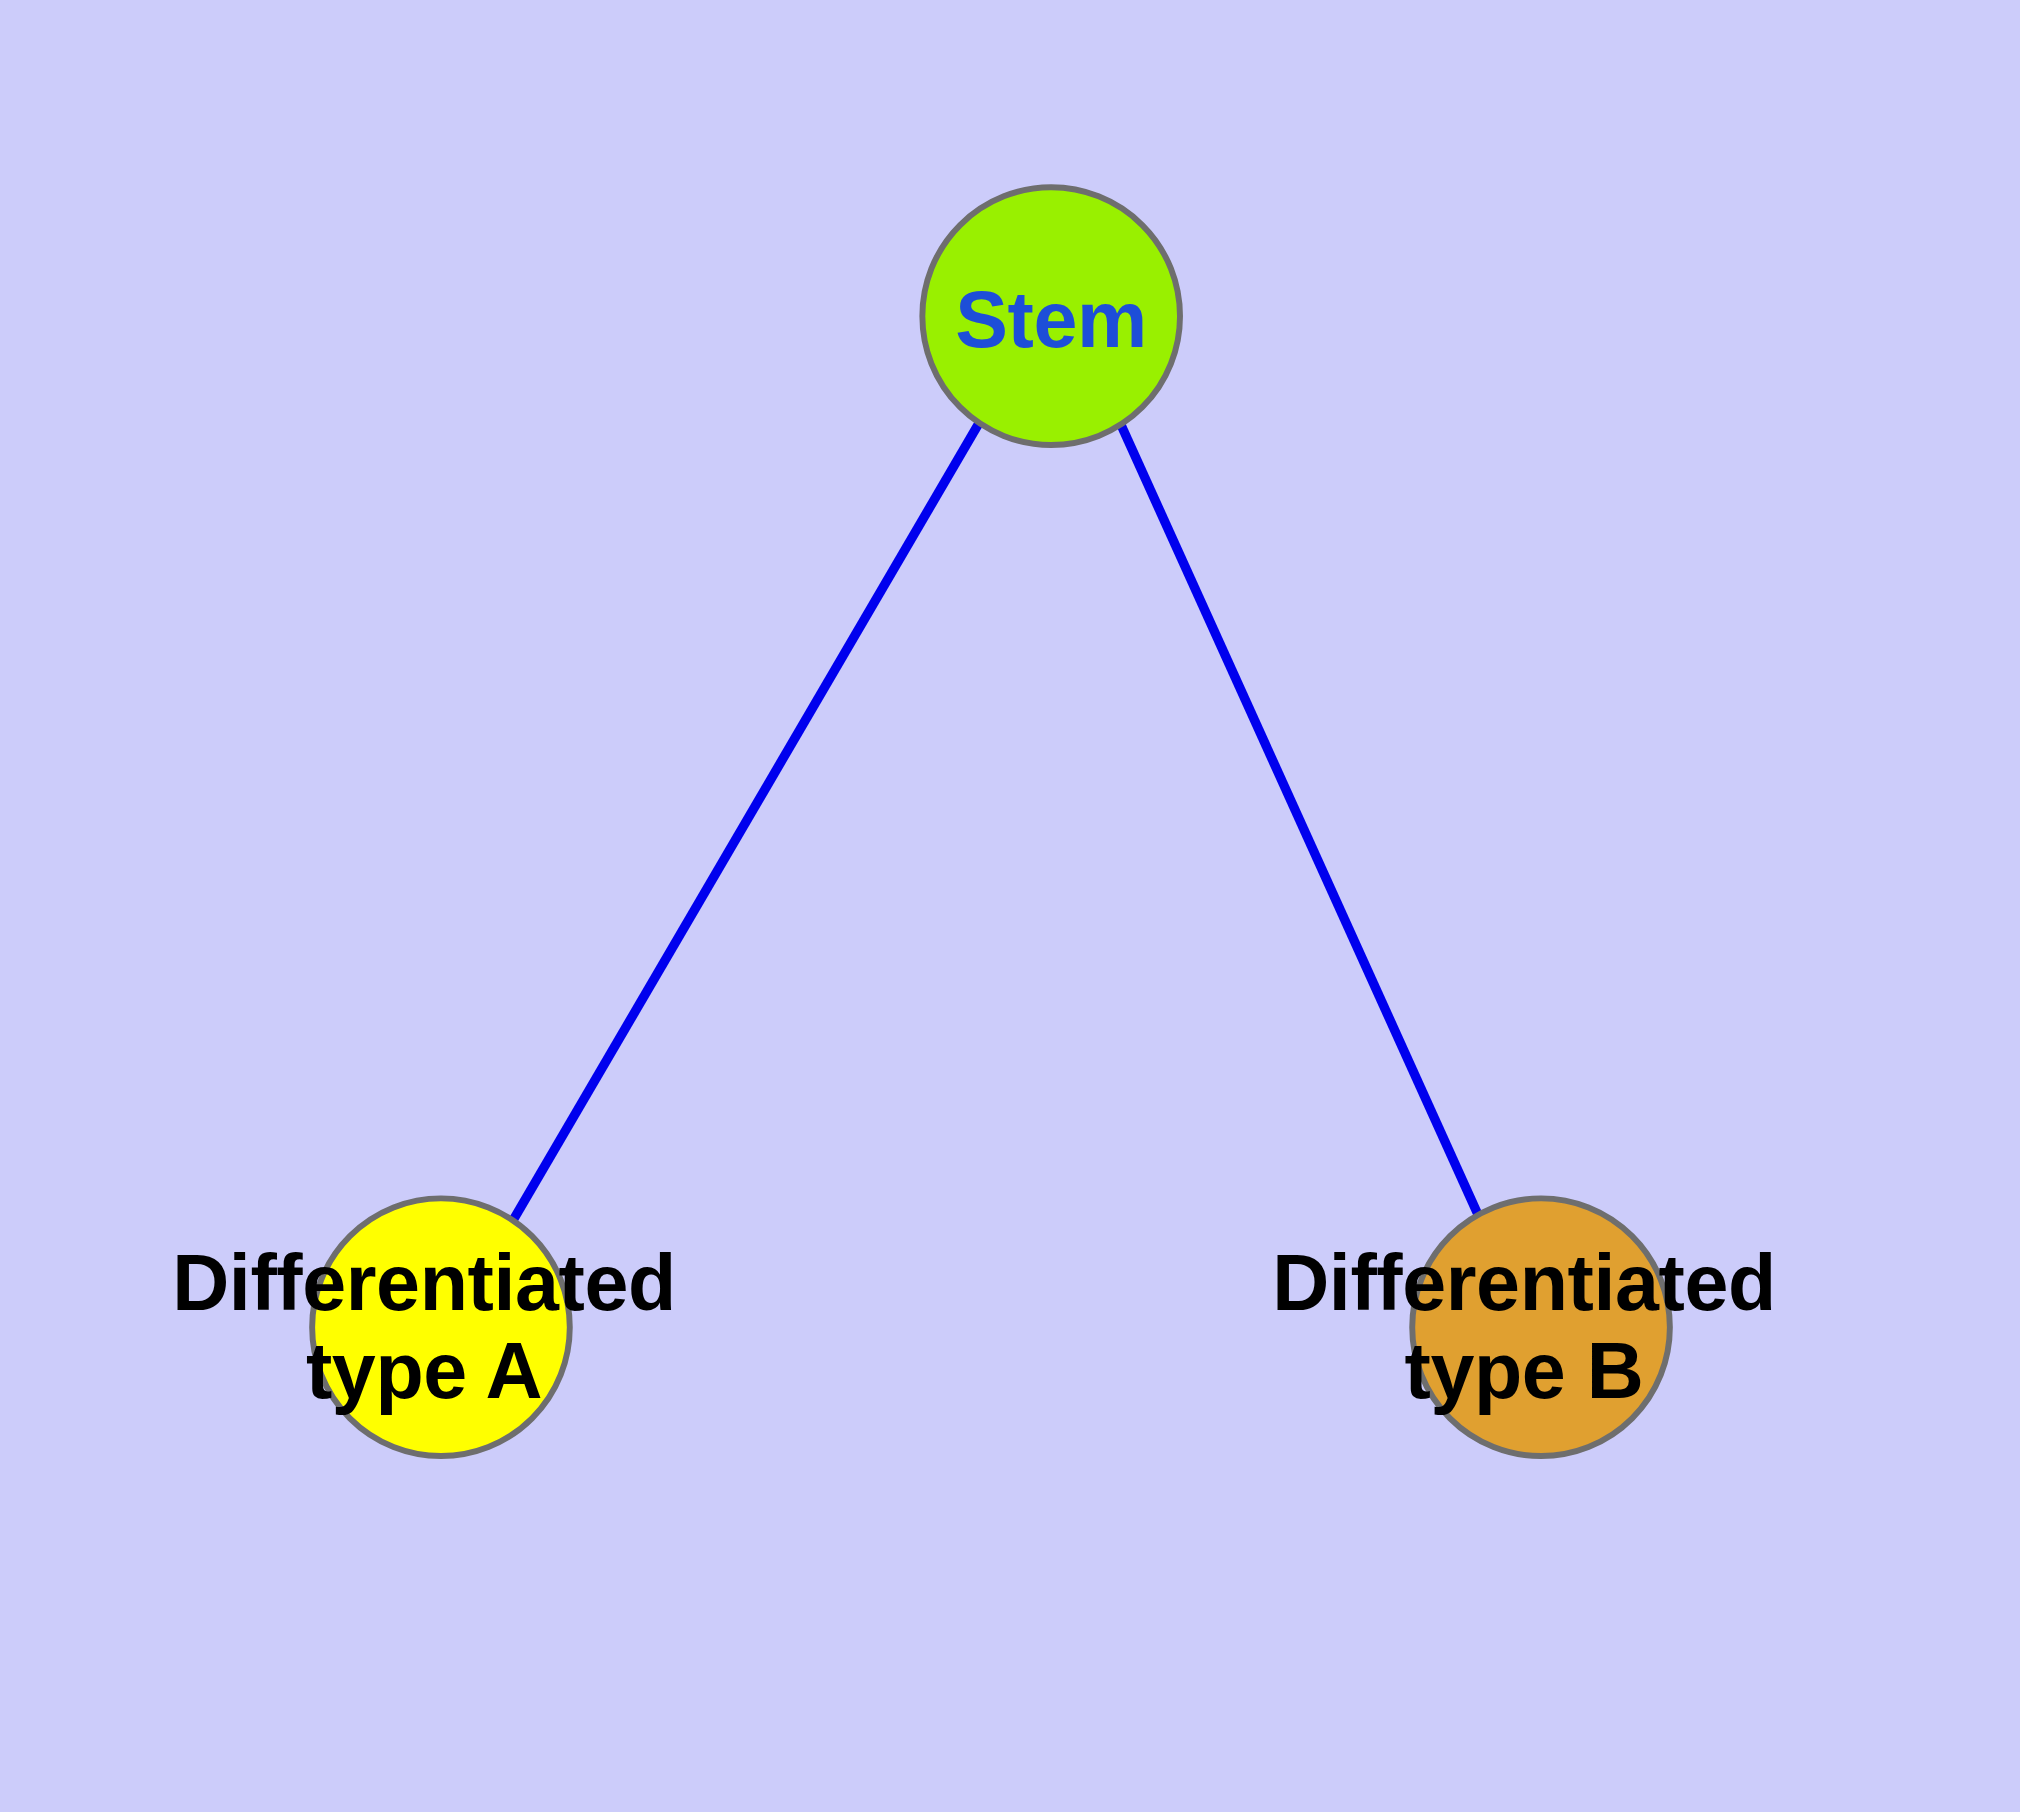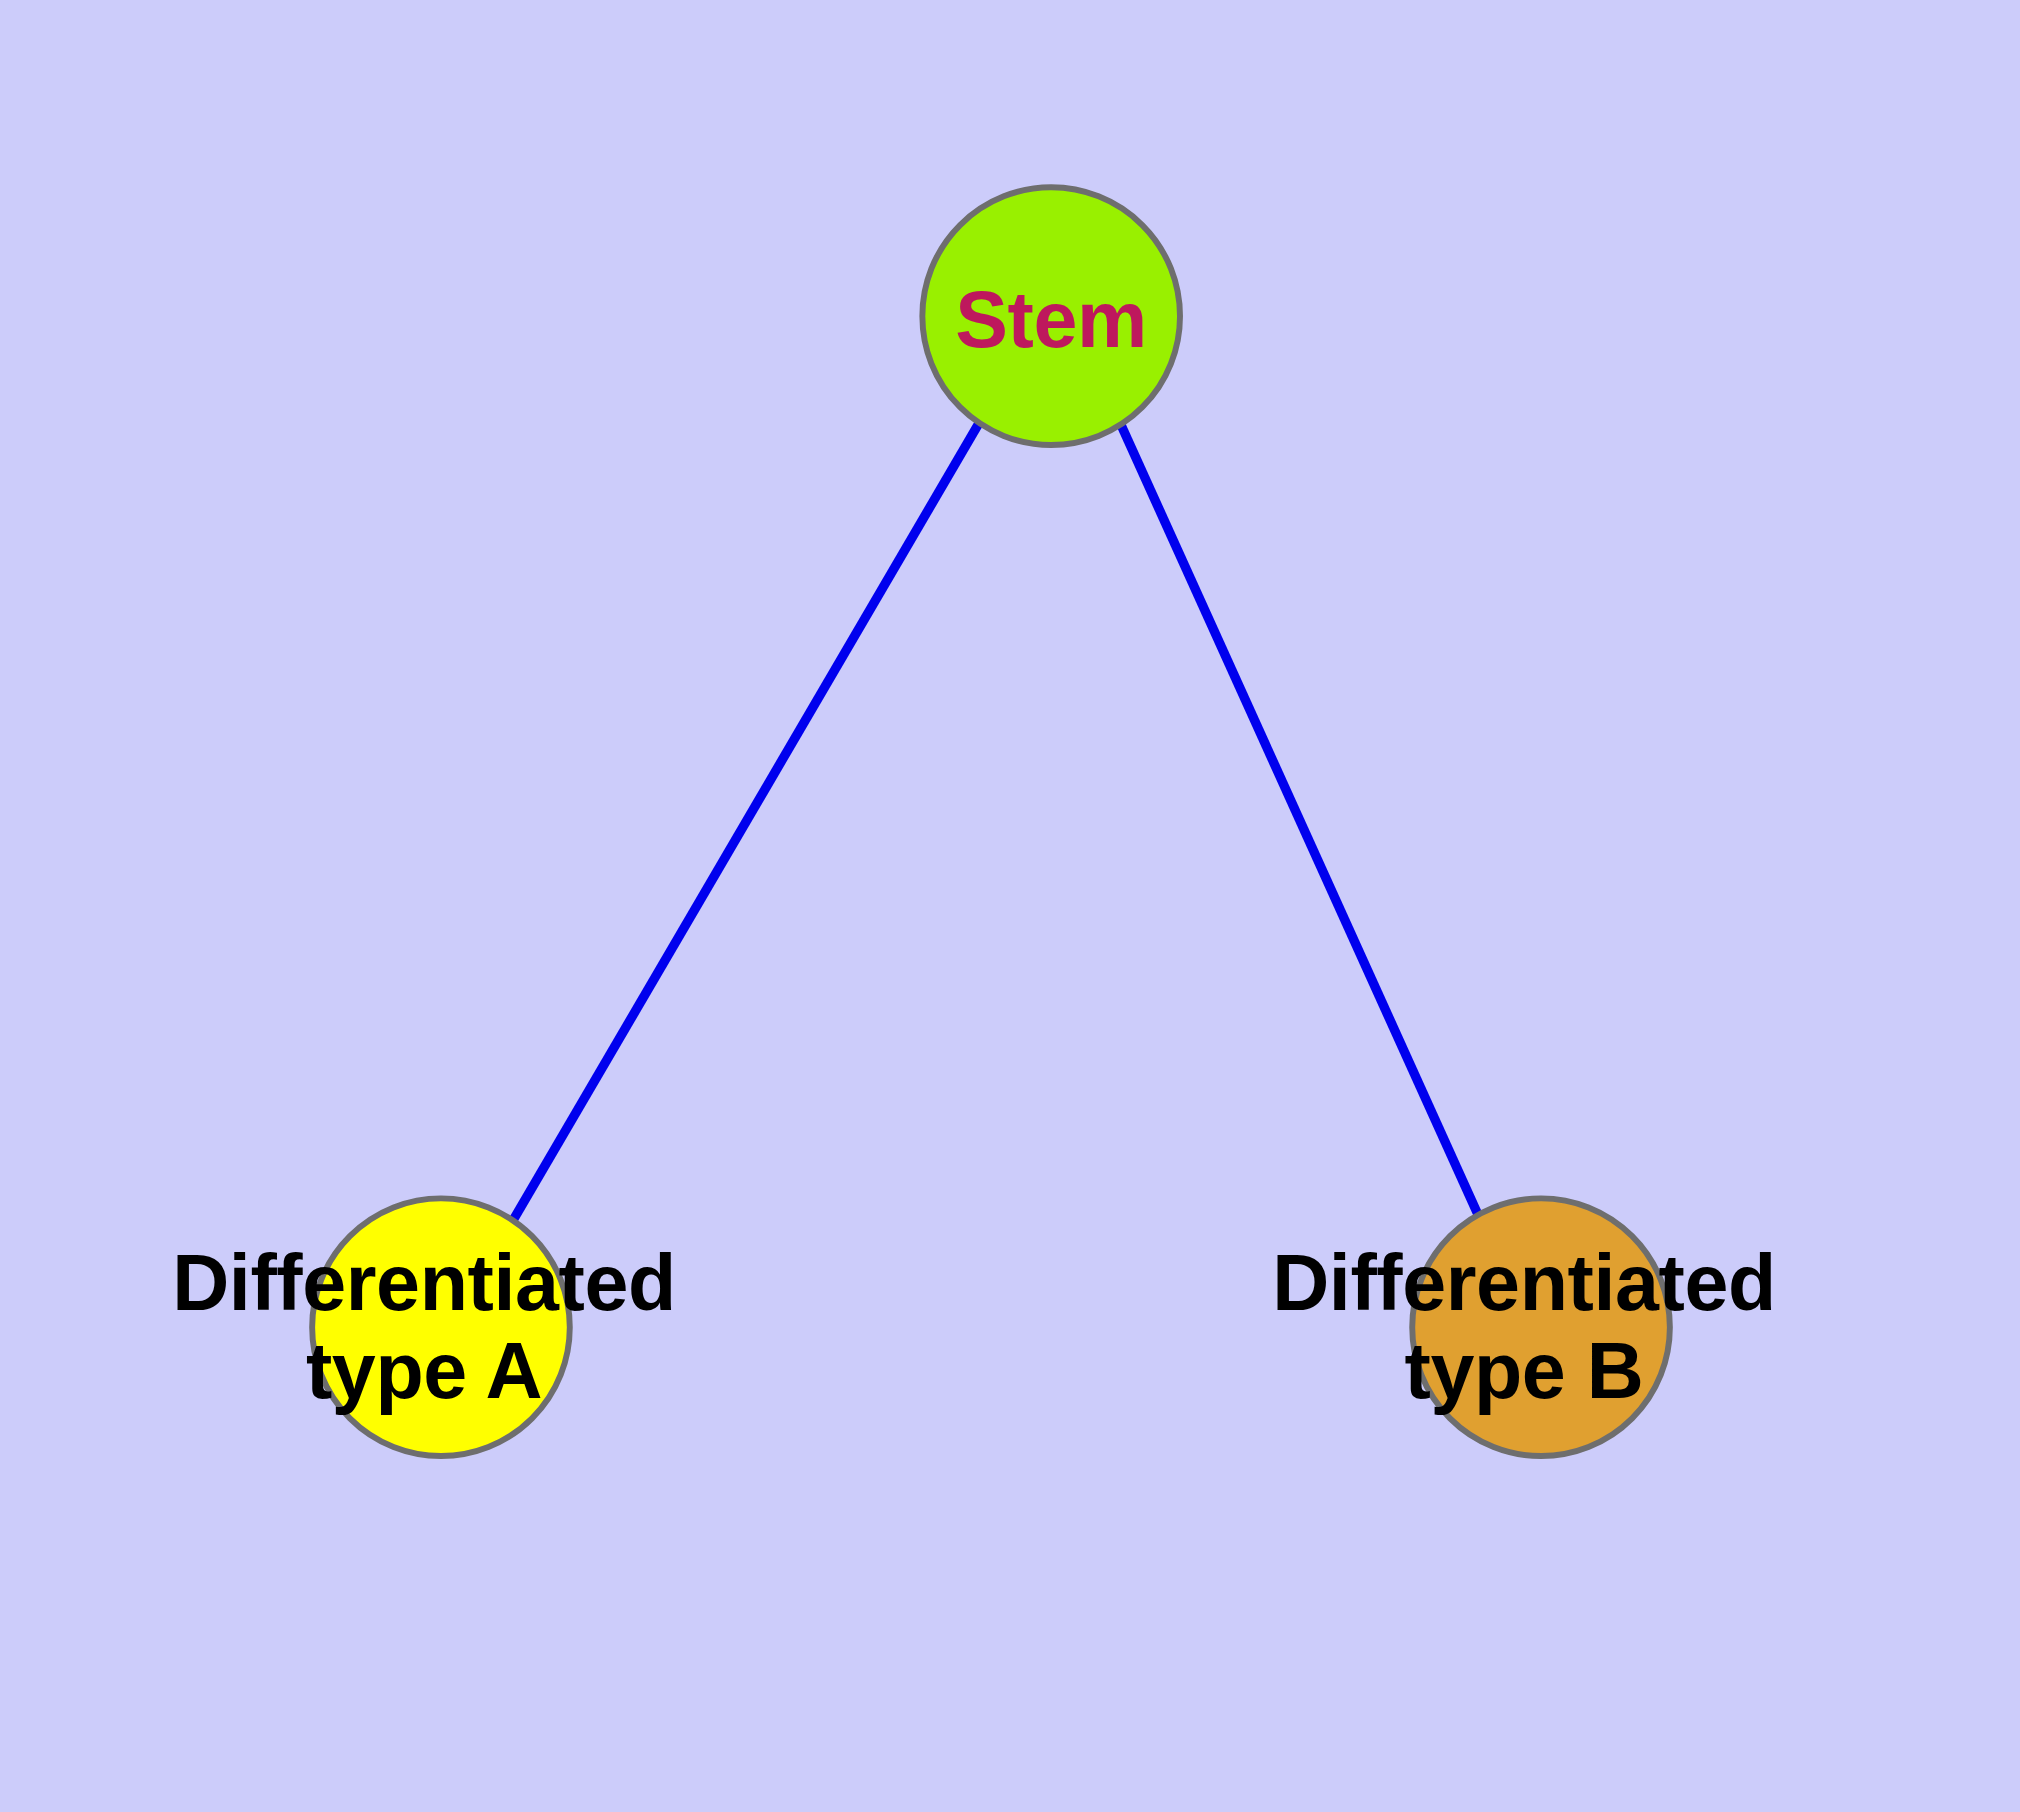--- a/index.html
+++ b/index.html
@@ -60,21 +60,21 @@
       <line class="edge-line" x1="1320" y1="496" x2="1744" y2="1434" stroke="#0000ee"></line>
     </g>
 
     <g>
       <circle class="node-circle" cx="1240" cy="373" r="152" fill="#99f000" stroke="#6e6e6e"></circle>
       <circle class="node-circle" cx="520" cy="1566" r="152" fill="#ffff00" stroke="#6e6e6e"></circle>
       <circle class="node-circle" cx="1818" cy="1566" r="152" fill="#e0a030" stroke="#6e6e6e"></circle>
     </g>
   </svg>
 
-  <div class="node-label" style="left: 1051px; top: 320px; color: #be185d;">Stem</div>
+  <div class="node-label" style="left: 1051px; top: 320px; color: #1d4ed8;">Stem</div>
 
   <div class="node-label" style="left: 424px; top: 1327px; color: rgb(0, 0, 0);">Differentiated
 type A</div>
 
   <div class="node-label" style="left: 1524px; top: 1327px; color: rgb(0, 0, 0);">Differentiated
 type B</div>
 
 </div>
 
 

